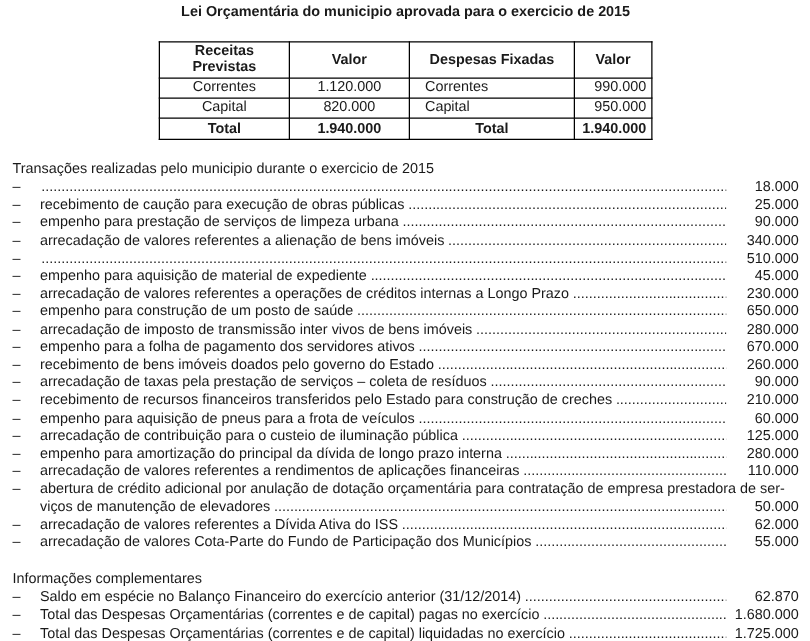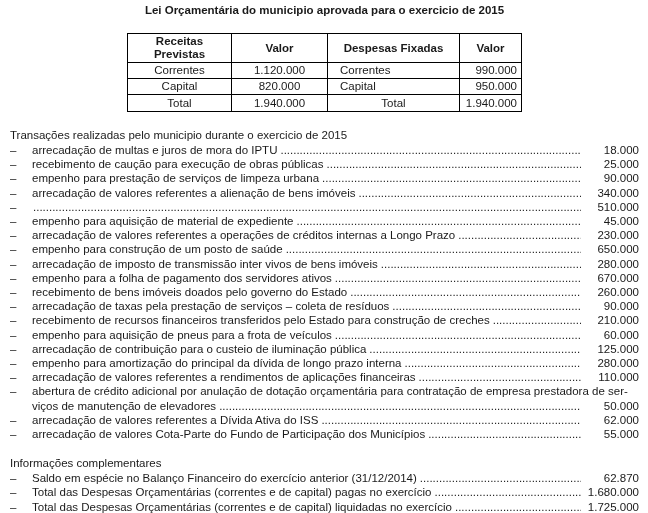--- a/index.html
+++ b/index.html
@@ -44,21 +44,21 @@
     font-weight: bold;
     text-align: center;
     height: 28px;
     white-space: pre-line;
   }
   .budget-table .data td { height: 16px; }
   .budget-table .data .c1 { text-align: center; }
   .budget-table .data .c2 { text-align: center; }
   .budget-table .data .c3 { text-align: left; padding-left: 12px; }
   .budget-table .data .c4 { text-align: right; padding-right: 4px; }
-  .budget-table .total td { font-weight: normal; height: 17px; margin-top: 24px; }
+  .budget-table .total td { font-weight: bold; height: 17px; margin-top: 24px; }
   .budget-table .total .c1, .budget-table .total .c3 { text-align: center; }
   .budget-table .total .c2 { text-align: center; }
   .budget-table .total .c4 { text-align: right; padding-right: 4px; }
 
   
   .section-heading {
     font-weight: normal;
     font-size: 11.5px;
     line-height: 14px;
     margin-bottom: 1px;
@@ -130,21 +130,20 @@
   </tbody>
     </table>
 
   <div class="section-heading transactions-heading">Transações realizadas pelo municipio durante o exercicio de 2015</div>
 
   <div class="item-list">
     <div class="item">
         <span class="dash">–</span>
         <div class="body">
           <div class="row row1">
-            <span class="txt">arrecadação de multas e juros de mora do IPTU</span>
             <span class="leader"></span>
             <span class="value">18.000</span>
           </div>
 
         </div>
       </div>
       <div class="item">
         <span class="dash">–</span>
         <div class="body">
           <div class="row row1">

